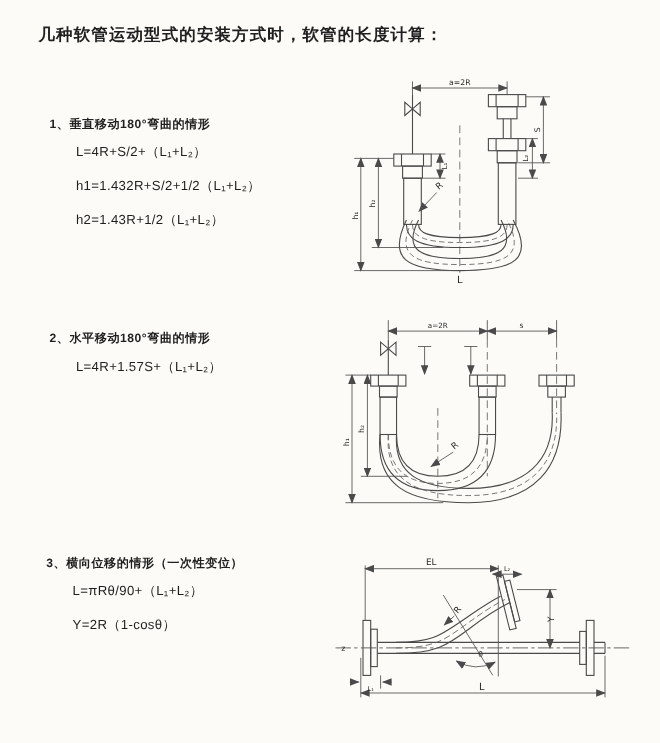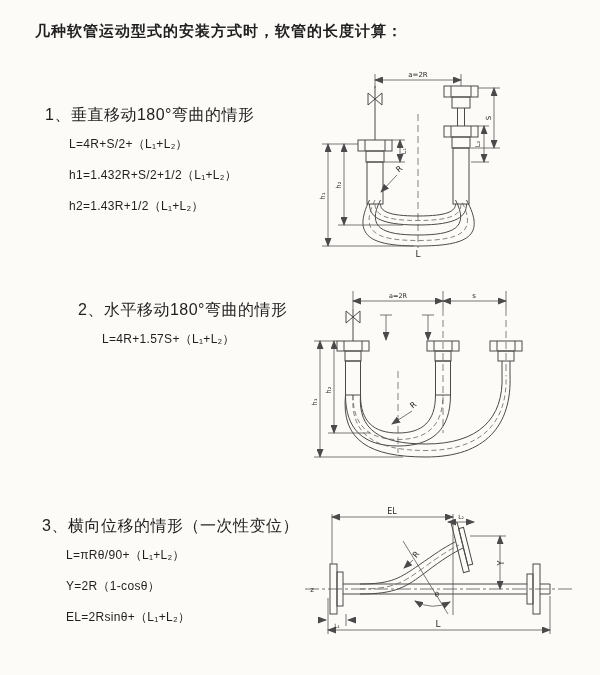--- a/index.html
+++ b/index.html
@@ -6,51 +6,50 @@
   body{
     width:600px;height:675px;position:relative;overflow:hidden;
     background:#fcfbf7;color:#1f1f1f;
     font-family:"Liberation Sans","DejaVu Sans",sans-serif;
   }
   .page-title{
     position:absolute;left:35px;top:22px;
     font-size:15px;font-weight:bold;letter-spacing:1px;white-space:nowrap;
   }
   .section{position:absolute;white-space:nowrap;}
-  .section-heading{font-size:16px;font-weight:normal;letter-spacing:0.5px;margin:0 0 9px 0;text-align:center;}
+  .section-heading{font-size:11px;font-weight:bold;letter-spacing:0.5px;margin:0 0 9px 0;}
   .formula{font-size:12px;line-height:18px;margin:0 0 13px 24px;letter-spacing:0.3px;}
   .diagram{position:absolute;}
   svg{font-family:"DejaVu Sans",sans-serif;}
   svg text{fill:#2a2a2a;}
   .thin{stroke:#555;stroke-width:0.8;fill:none;}
   .part{stroke:#4a4a4a;stroke-width:1;fill:none;}
   .dash{stroke:#666;stroke-width:0.8;fill:none;stroke-dasharray:7,4;}
 </style>
 </head>
 <body>
 
 <div class="page-title">几种软管运动型式的安装方式时，软管的长度计算：</div>
 
 <div class="section" style="left:45px;top:105px;">
   <div class="section-heading">1、垂直移动180°弯曲的情形</div>
   <div class="formula">L=4R+S/2+（L₁+L₂）</div>
   <div class="formula">h1=1.432R+S/2+1/2（L₁+L₂）</div>
   <div class="formula">h2=1.43R+1/2（L₁+L₂）</div>
 </div>
 
-<div class="section" style="left:45px;top:300px;margin-left:33px;">
+<div class="section" style="left:45px;top:300px;">
   <div class="section-heading">2、水平移动180°弯曲的情形</div>
   <div class="formula">L=4R+1.57S+（L₁+L₂）</div>
 </div>
 
-<div class="section" style="left:42px;top:516px;">
+<div class="section" style="left:42px;top:504px;">
   <div class="section-heading">3、横向位移的情形（一次性变位）</div>
   <div class="formula">L=πRθ/90+（L₁+L₂）</div>
   <div class="formula">Y=2R（1-cosθ）</div>
-  <div class="formula">EL=2Rsinθ+（L₁+L₂）</div>
 </div>
 
 <svg class="diagram" style="left:308px;top:68px;" width="225" height="195" viewBox="0 0 225 195">
   <defs>
     <marker id="ar1" markerWidth="9" markerHeight="7" refX="8" refY="3.5" orient="auto-start-reverse" markerUnits="userSpaceOnUse">
       <path d="M0,0 L9,3.5 L0,7 Z" fill="#4a4a4a"></path>
     </marker>
     <pattern id="cross1" width="4" height="4" patternUnits="userSpaceOnUse">
       <path d="M0,0 L4,4 M4,0 L0,4" stroke="#8a8a8a" stroke-width="0.6"></path>
     </pattern>

